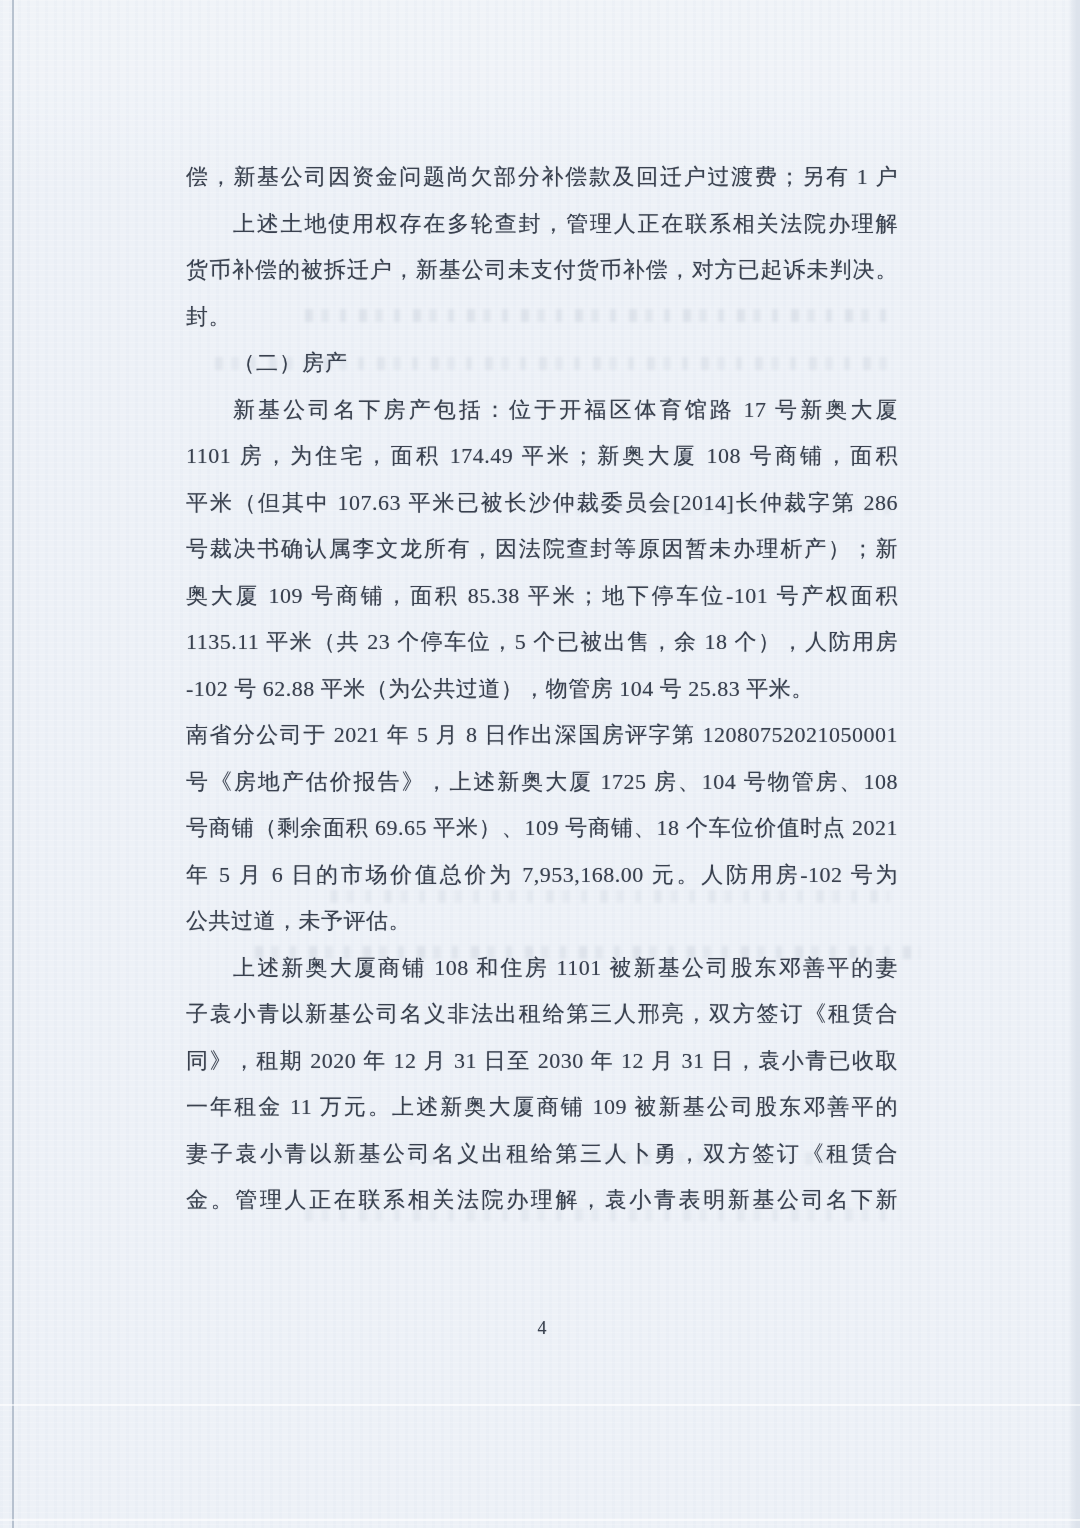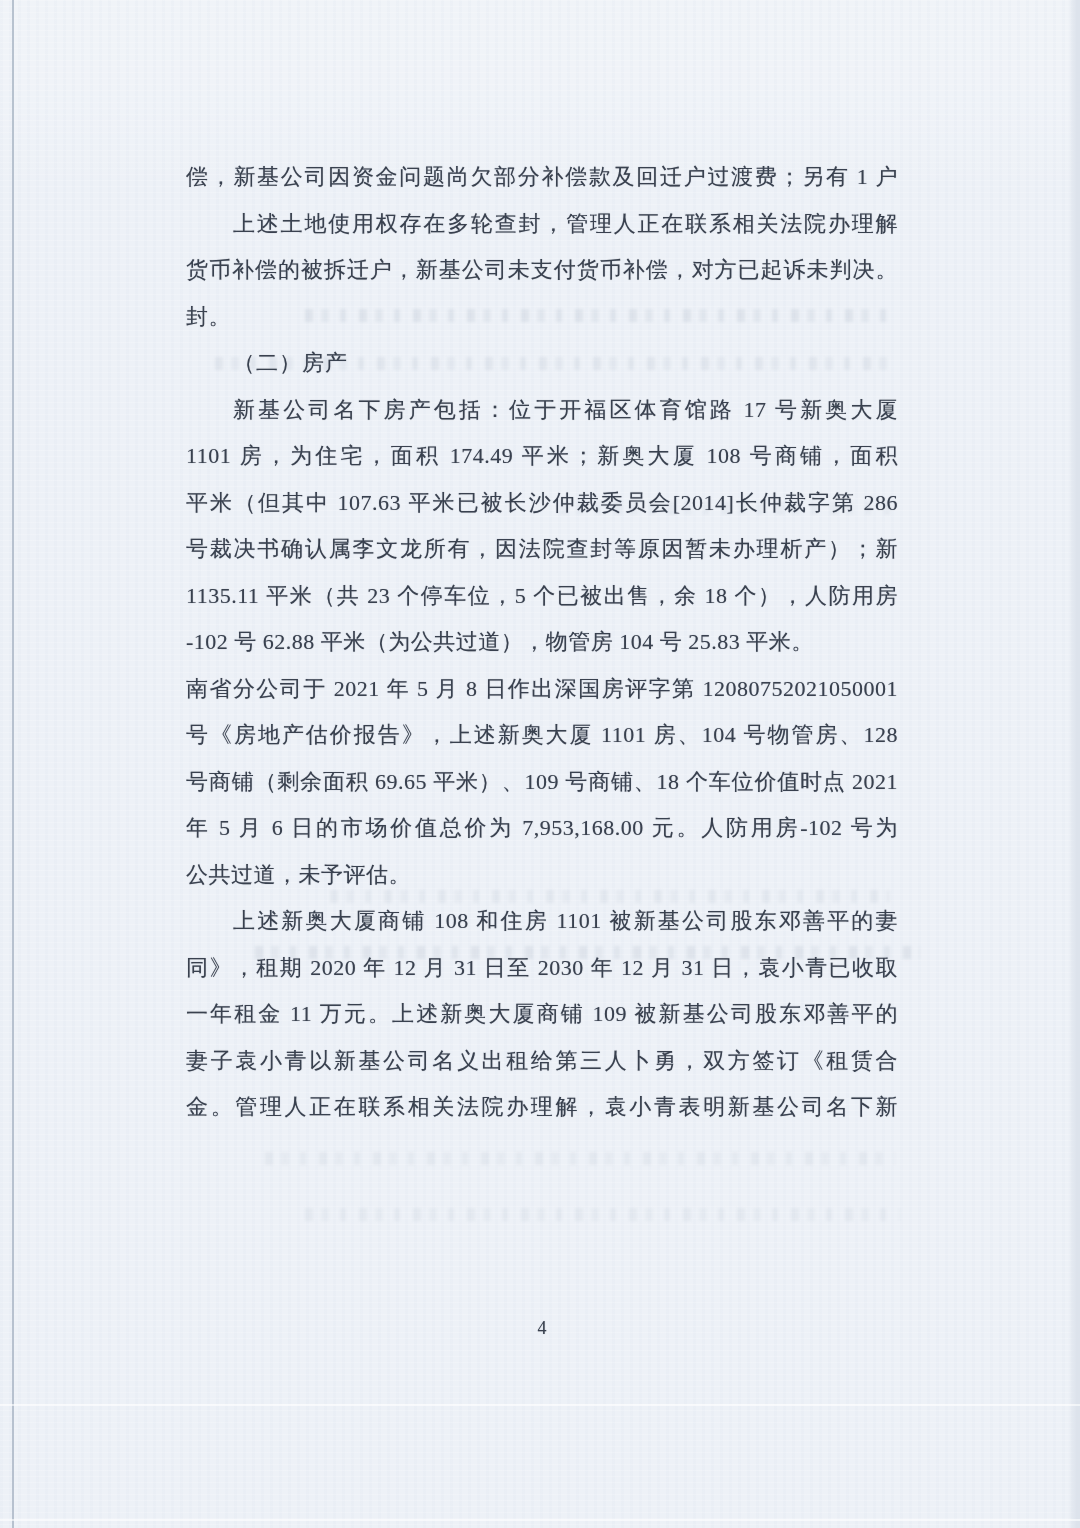--- a/index.html
+++ b/index.html
@@ -110,28 +110,30 @@
   <div class="content">
     <div class="line fill">偿，新基公司因资金问题尚欠部分补偿款及回迁户过渡费；另有 1 户</div>
     <div class="line fill indent">上述土地使用权存在多轮查封，管理人正在联系相关法院办理解</div>
     <div class="line fill">货币补偿的被拆迁户，新基公司未支付货币补偿，对方已起诉未判决。</div>
     <div class="line">封。</div>
     <div class="line indent bold">（二）房产</div>
     <div class="line fill indent">新基公司名下房产包括：位于开福区体育馆路 17 号新奥大厦</div>
     <div class="line fill">1101 房，为住宅，面积 174.49 平米；新奥大厦 108 号商铺，面积 177.28</div>
     <div class="line fill">平米（但其中 107.63 平米已被长沙仲裁委员会[2014]长仲裁字第 286</div>
     <div class="line fill">号裁决书确认属李文龙所有，因法院查封等原因暂未办理析产）；新</div>
+    <div class="line fill">奥大厦 109 号商铺，面积 85.38 平米；地下停车位-101 号产权面积</div>
     <div class="line fill">1135.11 平米（共 23 个停车位，5 个已被出售，余 18 个），人防用房</div>
     <div class="line">-102 号 62.88 平米（为公共过道），物管房 104 号 25.83 平米。</div>
     <div class="line fill">南省分公司于 2021 年 5 月 8 日作出深国房评字第 12080752021050001</div>
-    <div class="line fill">号《房地产估价报告》，上述新奥大厦 1101 房、104 号物管房、128</div>
+    <div class="line fill">号《房地产估价报告》，上述新奥大厦 1725 房、104 号物管房、108</div>
     <div class="line fill">号商铺（剩余面积 69.65 平米）、109 号商铺、18 个车位价值时点 2021</div>
     <div class="line fill">年 5 月 6 日的市场价值总价为 7,953,168.00 元。人防用房-102 号为</div>
     <div class="line">公共过道，未予评估。</div>
     <div class="line fill indent">上述新奥大厦商铺 108 和住房 1101 被新基公司股东邓善平的妻</div>
+    <div class="line fill">子袁小青以新基公司名义非法出租给第三人邢亮，双方签订《租赁合</div>
     <div class="line fill">同》，租期 2020 年 12 月 31 日至 2030 年 12 月 31 日，袁小青已收取</div>
     <div class="line fill">一年租金 11 万元。上述新奥大厦商铺 109 被新基公司股东邓善平的</div>
     <div class="line fill">妻子袁小青以新基公司名义出租给第三人卜勇，双方签订《租赁合同》，</div>
     <div class="line fill">金。管理人正在联系相关法院办理解，袁小青表明新基公司名下新</div>
   </div>
 
   <div class="page-number">4</div>
 
 </div>
 

